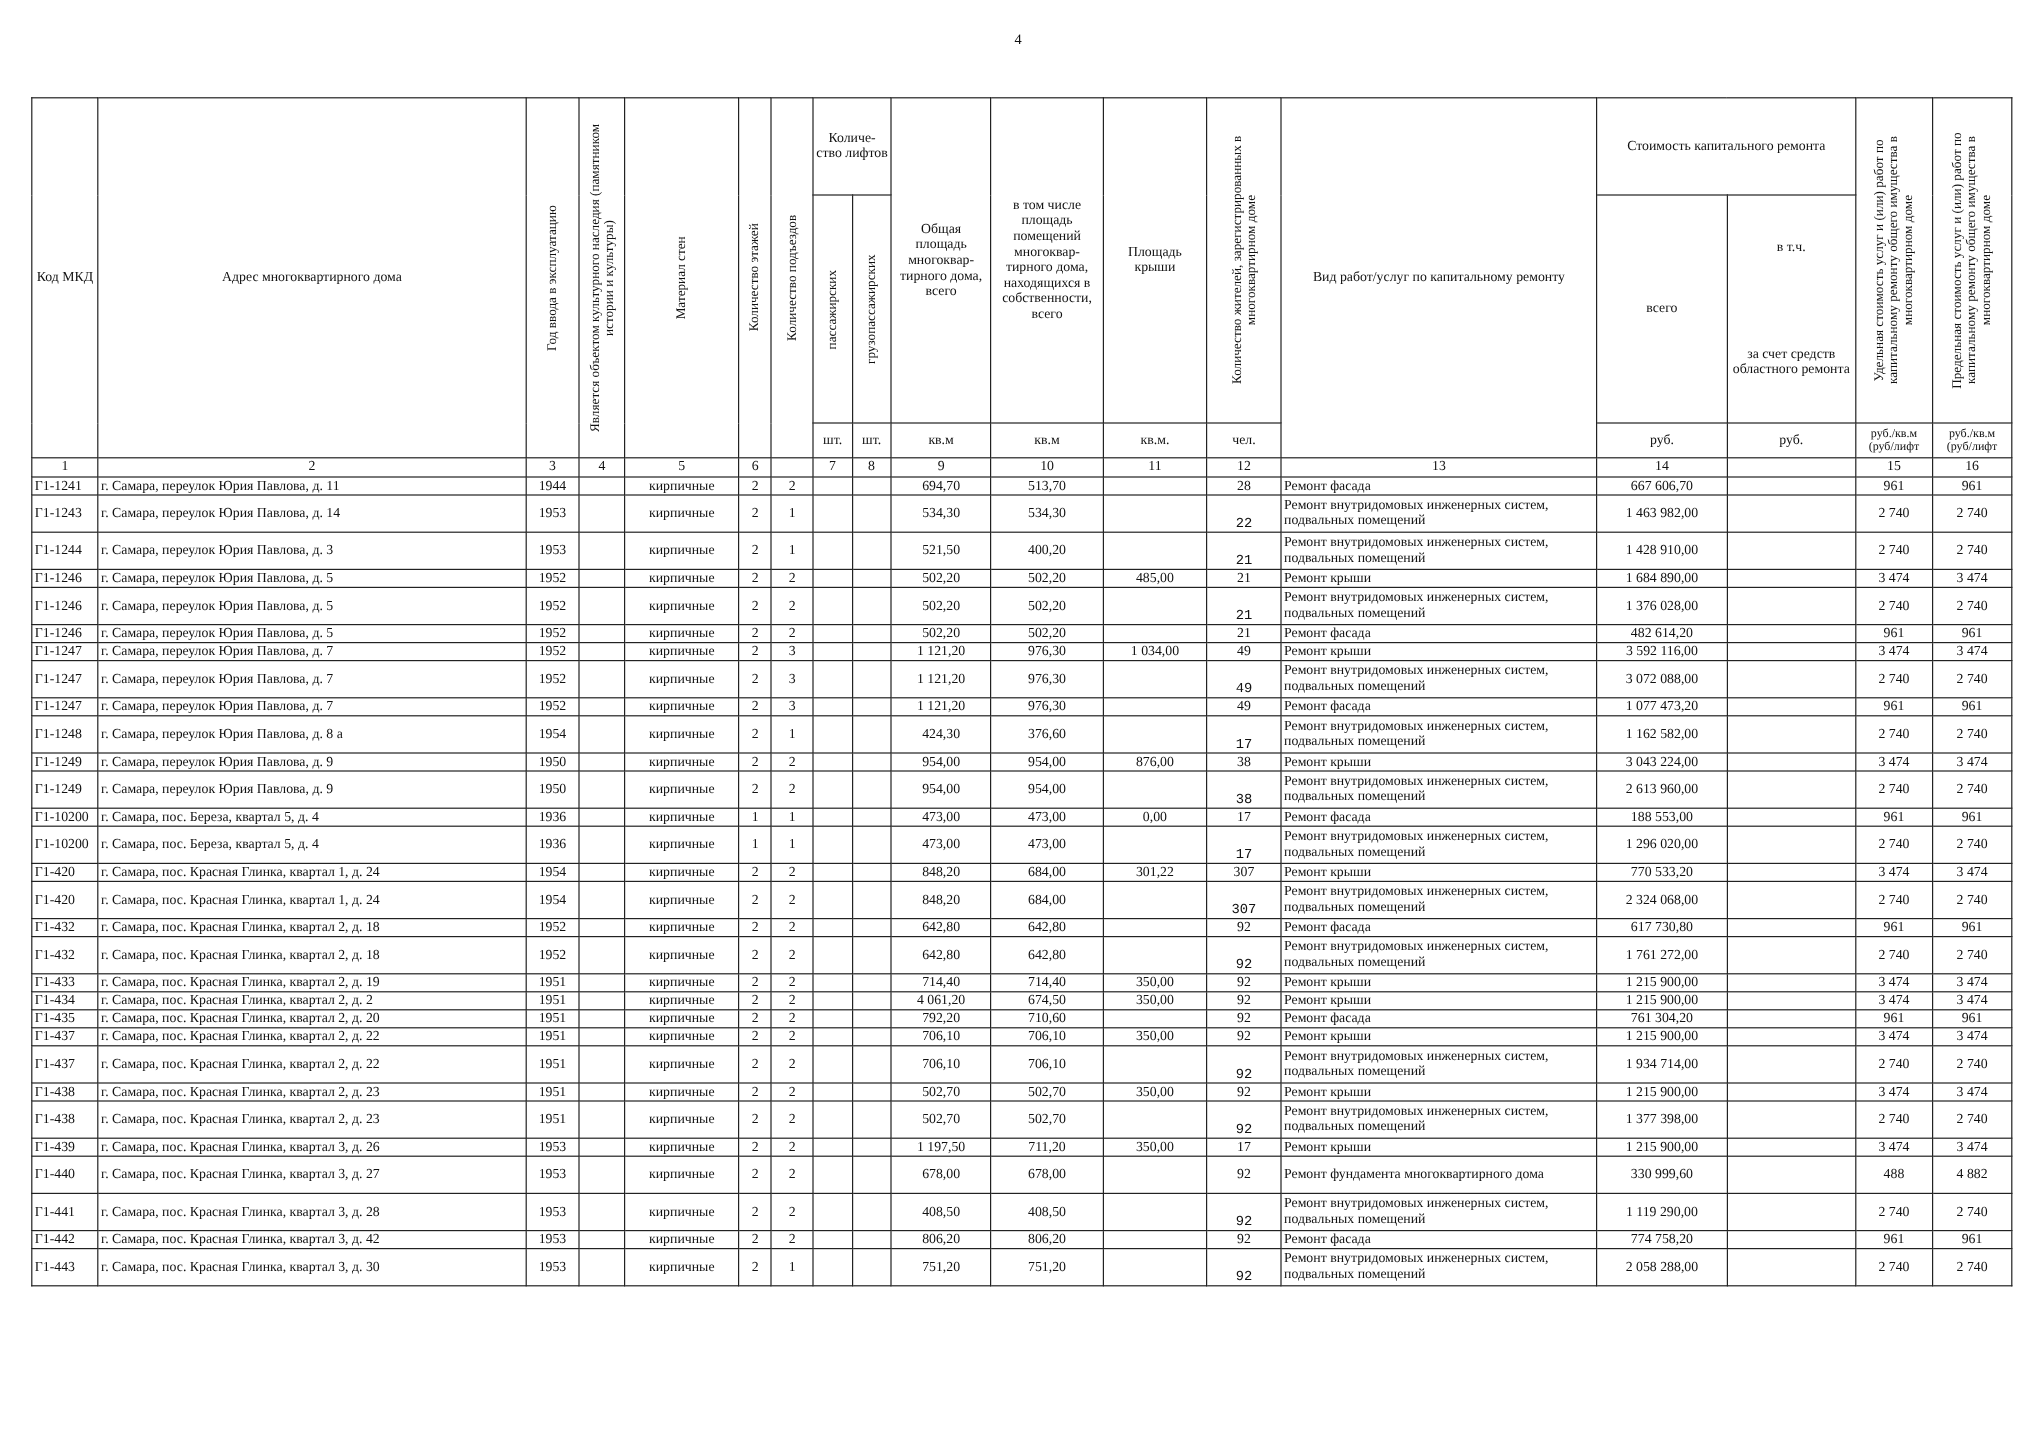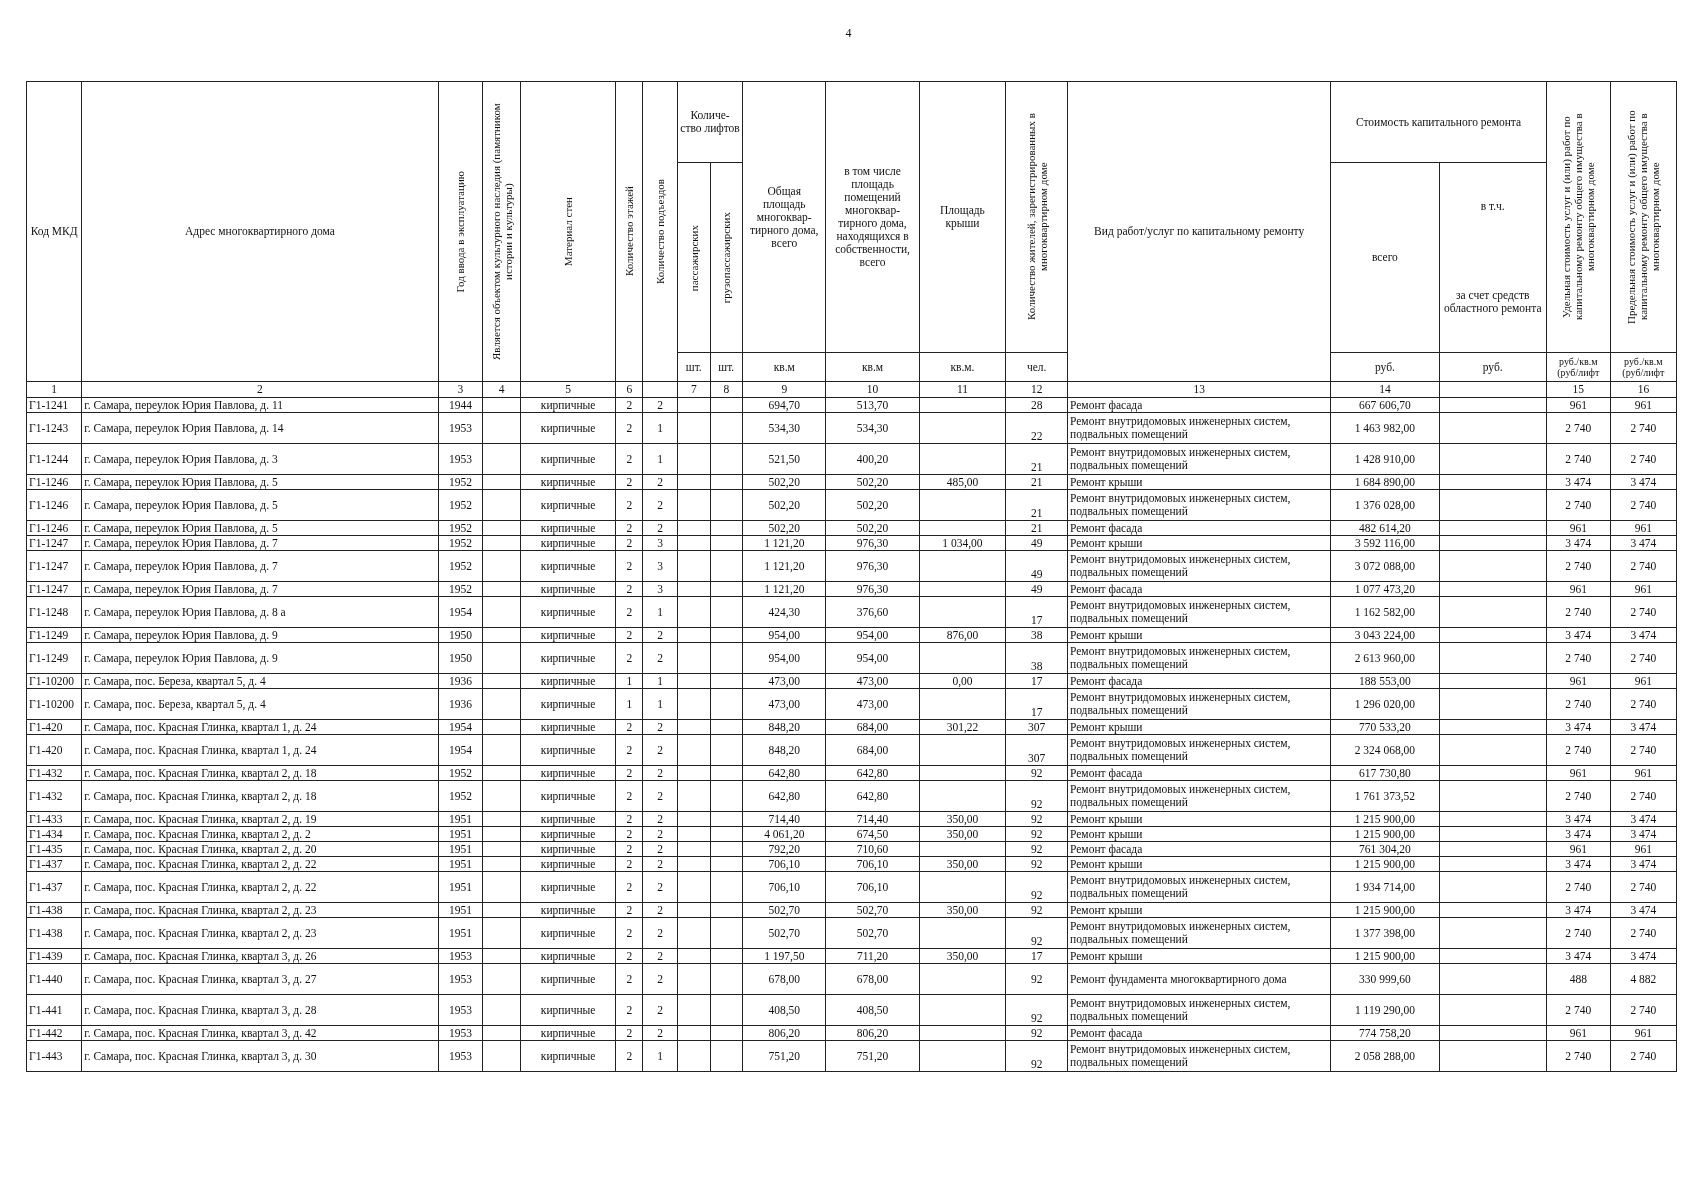--- a/index.html
+++ b/index.html
@@ -8,21 +8,21 @@
   table.grid { position:absolute; left:26px; top:81px; border-collapse:collapse; table-layout:fixed; width:1651px; }
   table.grid td, table.grid th { border:1px solid #222; padding:0 2px; font-size:11.5px; line-height:13px; overflow:hidden; }
   th { font-weight:normal; font-size:11px; text-align:center; vertical-align:middle; }
   .vert { writing-mode:vertical-rl; transform:rotate(180deg); white-space:normal; margin:0 auto; font-size:11px; line-height:12px; text-align:center; max-height:270px; }
   .units th { height:28px; font-size:11px; }
   .nums td { text-align:center; height:15px; font-size:11.5px; border-bottom:4px solid #000; }
   td.c { text-align:center; }
   td.l { text-align:left; }
   tr.r1 td { height:14px; }
   tr.r2 td { height:30px; }
-  td.bot { vertical-align:bottom; }
+  td.bot { vertical-align:bottom;font-family:Liberation Mono, monospace; }
   td.work2 { line-height:14px; }
 </style>
 </head>
 <body>
 
 <div class="page-num">4</div>
 
 <table class="grid">
   <colgroup>
     <col style="width:51px">
@@ -474,21 +474,21 @@
         <td class="c">кирпичные</td>
         <td class="c">2</td>
         <td class="c">2</td>
         <td class="c"></td>
         <td class="c"></td>
         <td class="c">642,80</td>
         <td class="c">642,80</td>
         <td class="c"></td>
         <td class="c bot">92</td>
         <td class="l work2">Ремонт внутридомовых инженерных систем, подвальных помещений</td>
-        <td class="c">1 761 373,52</td>
+        <td class="c">1 761 272,00</td>
         <td class="c"></td>
         <td class="c">2 740</td>
         <td class="c">2 740</td>
       </tr>
       <tr class="r1">
         <td class="l">Г1-433</td>
         <td class="l">г. Самара, пос. Красная Глинка, квартал 2, д. 19</td>
         <td class="c">1951</td>
         <td class="c"></td>
         <td class="c">кирпичные</td>

